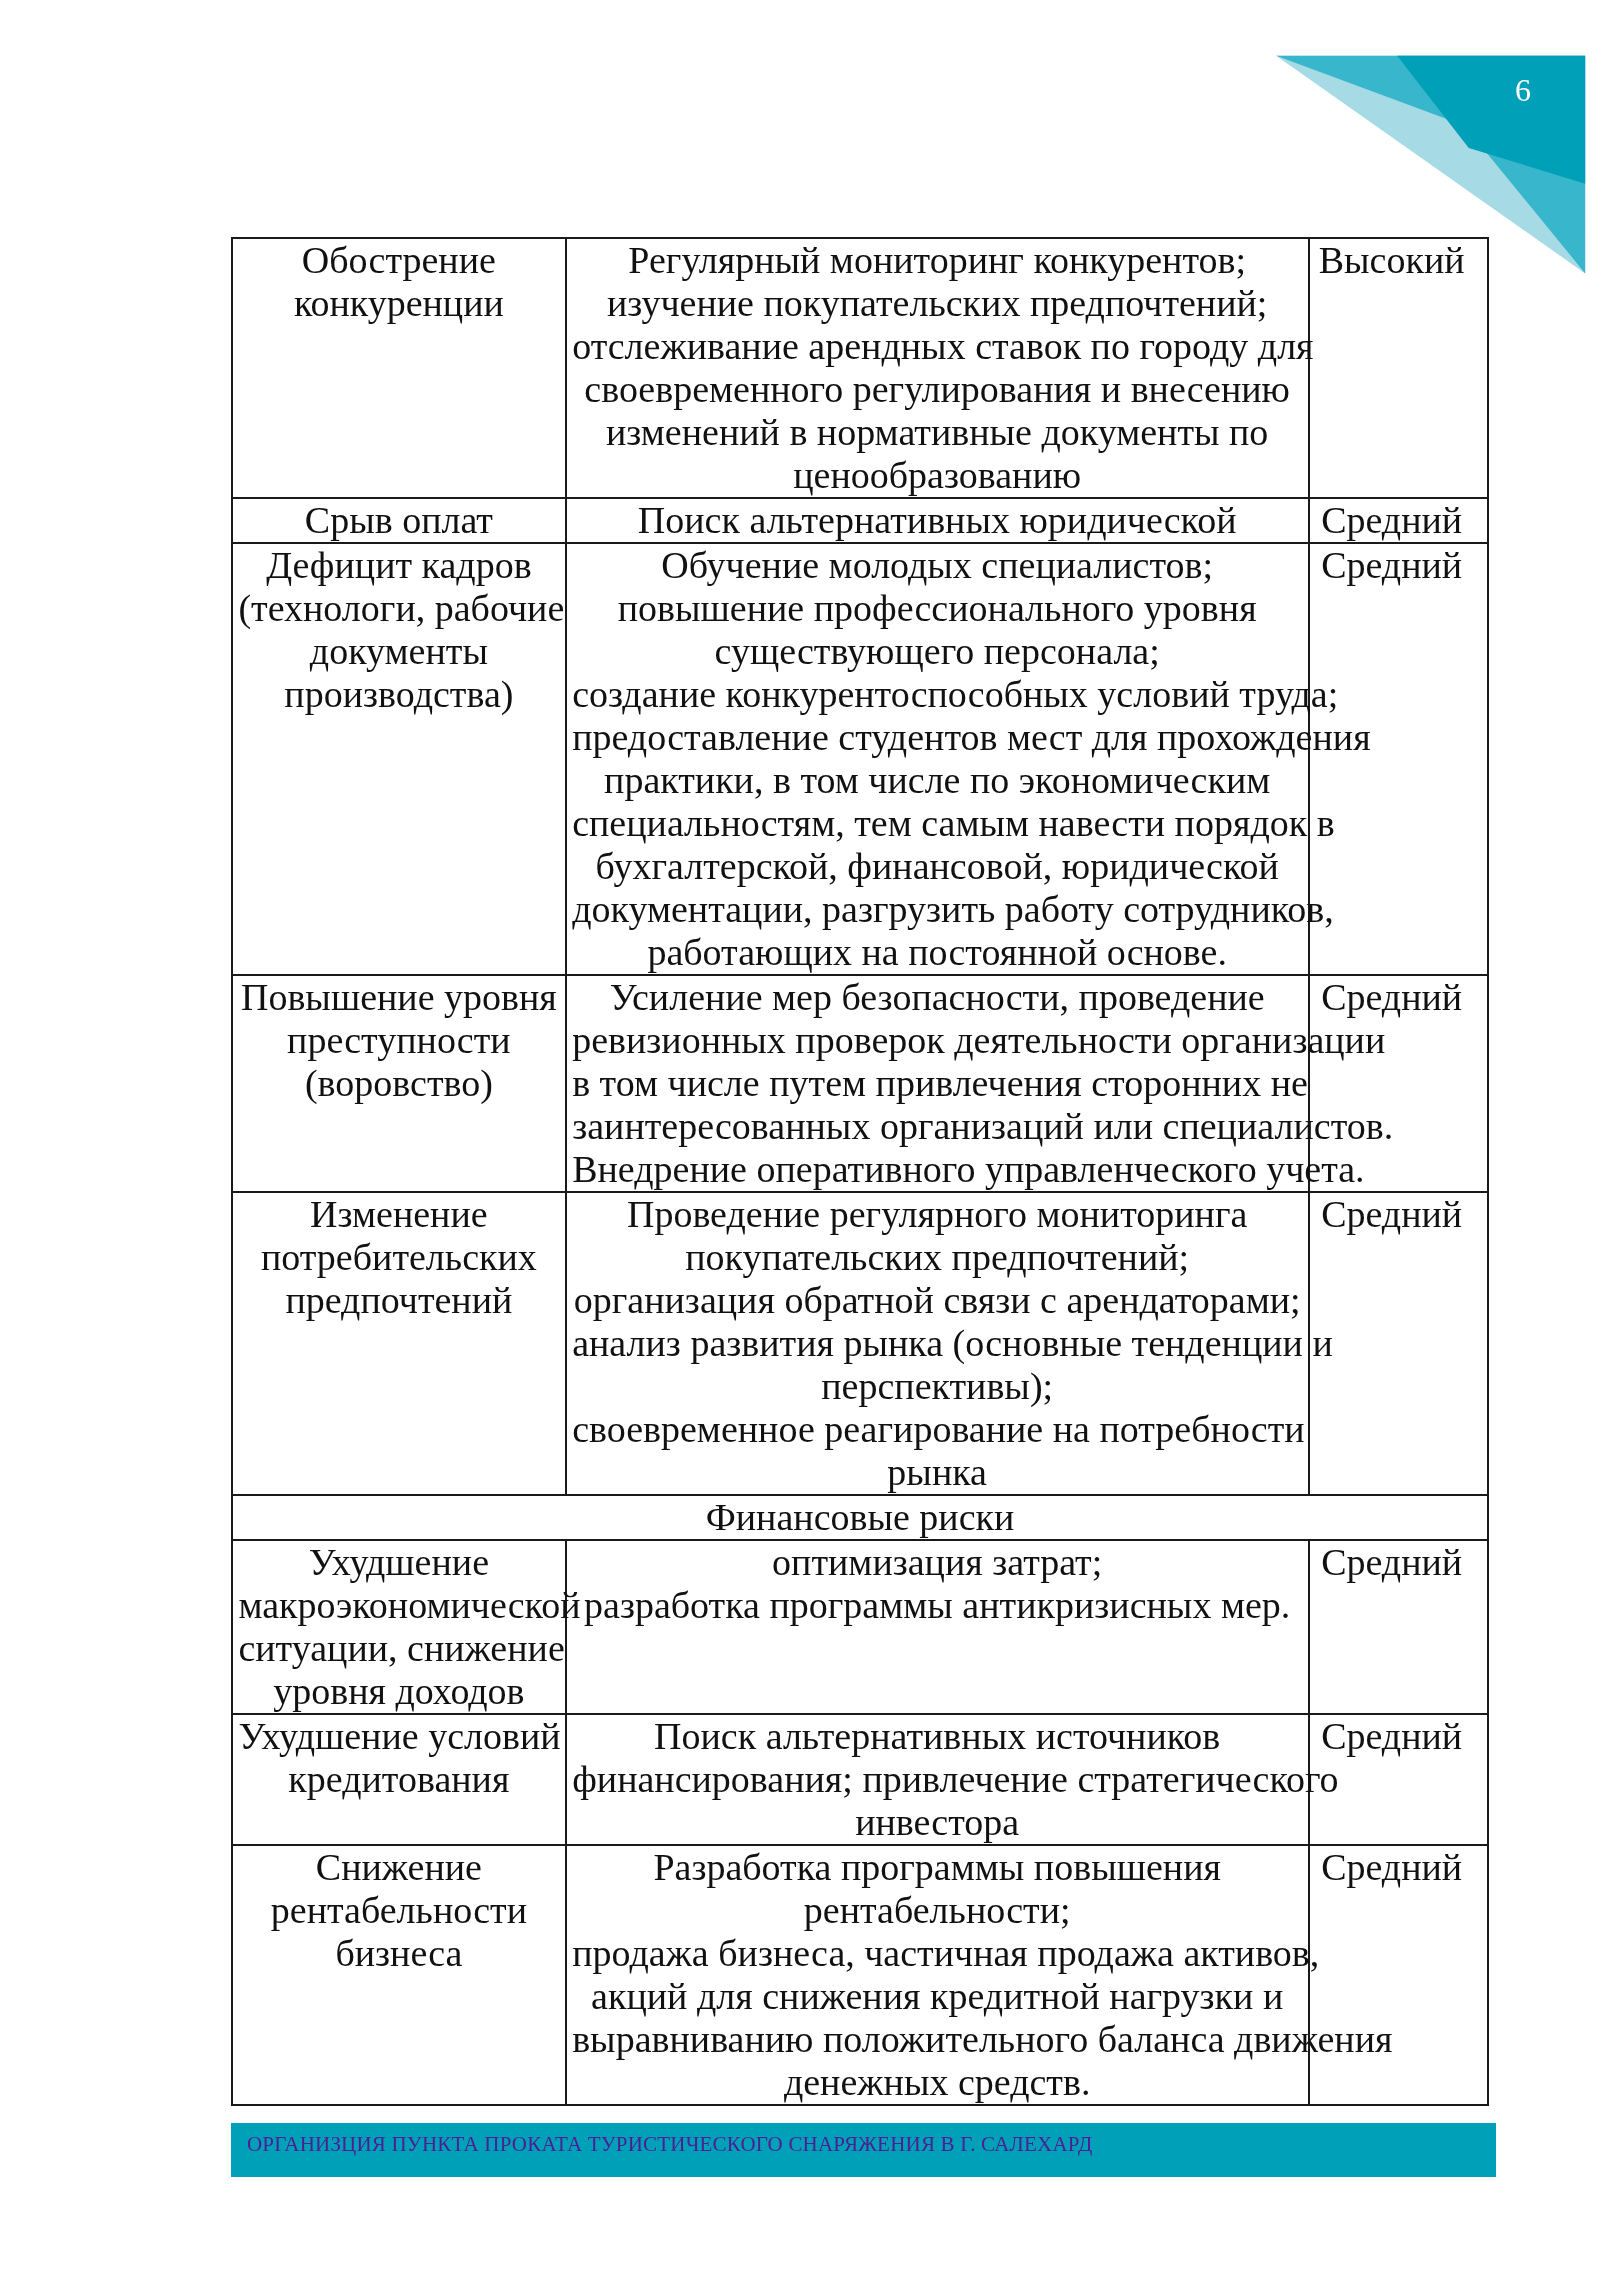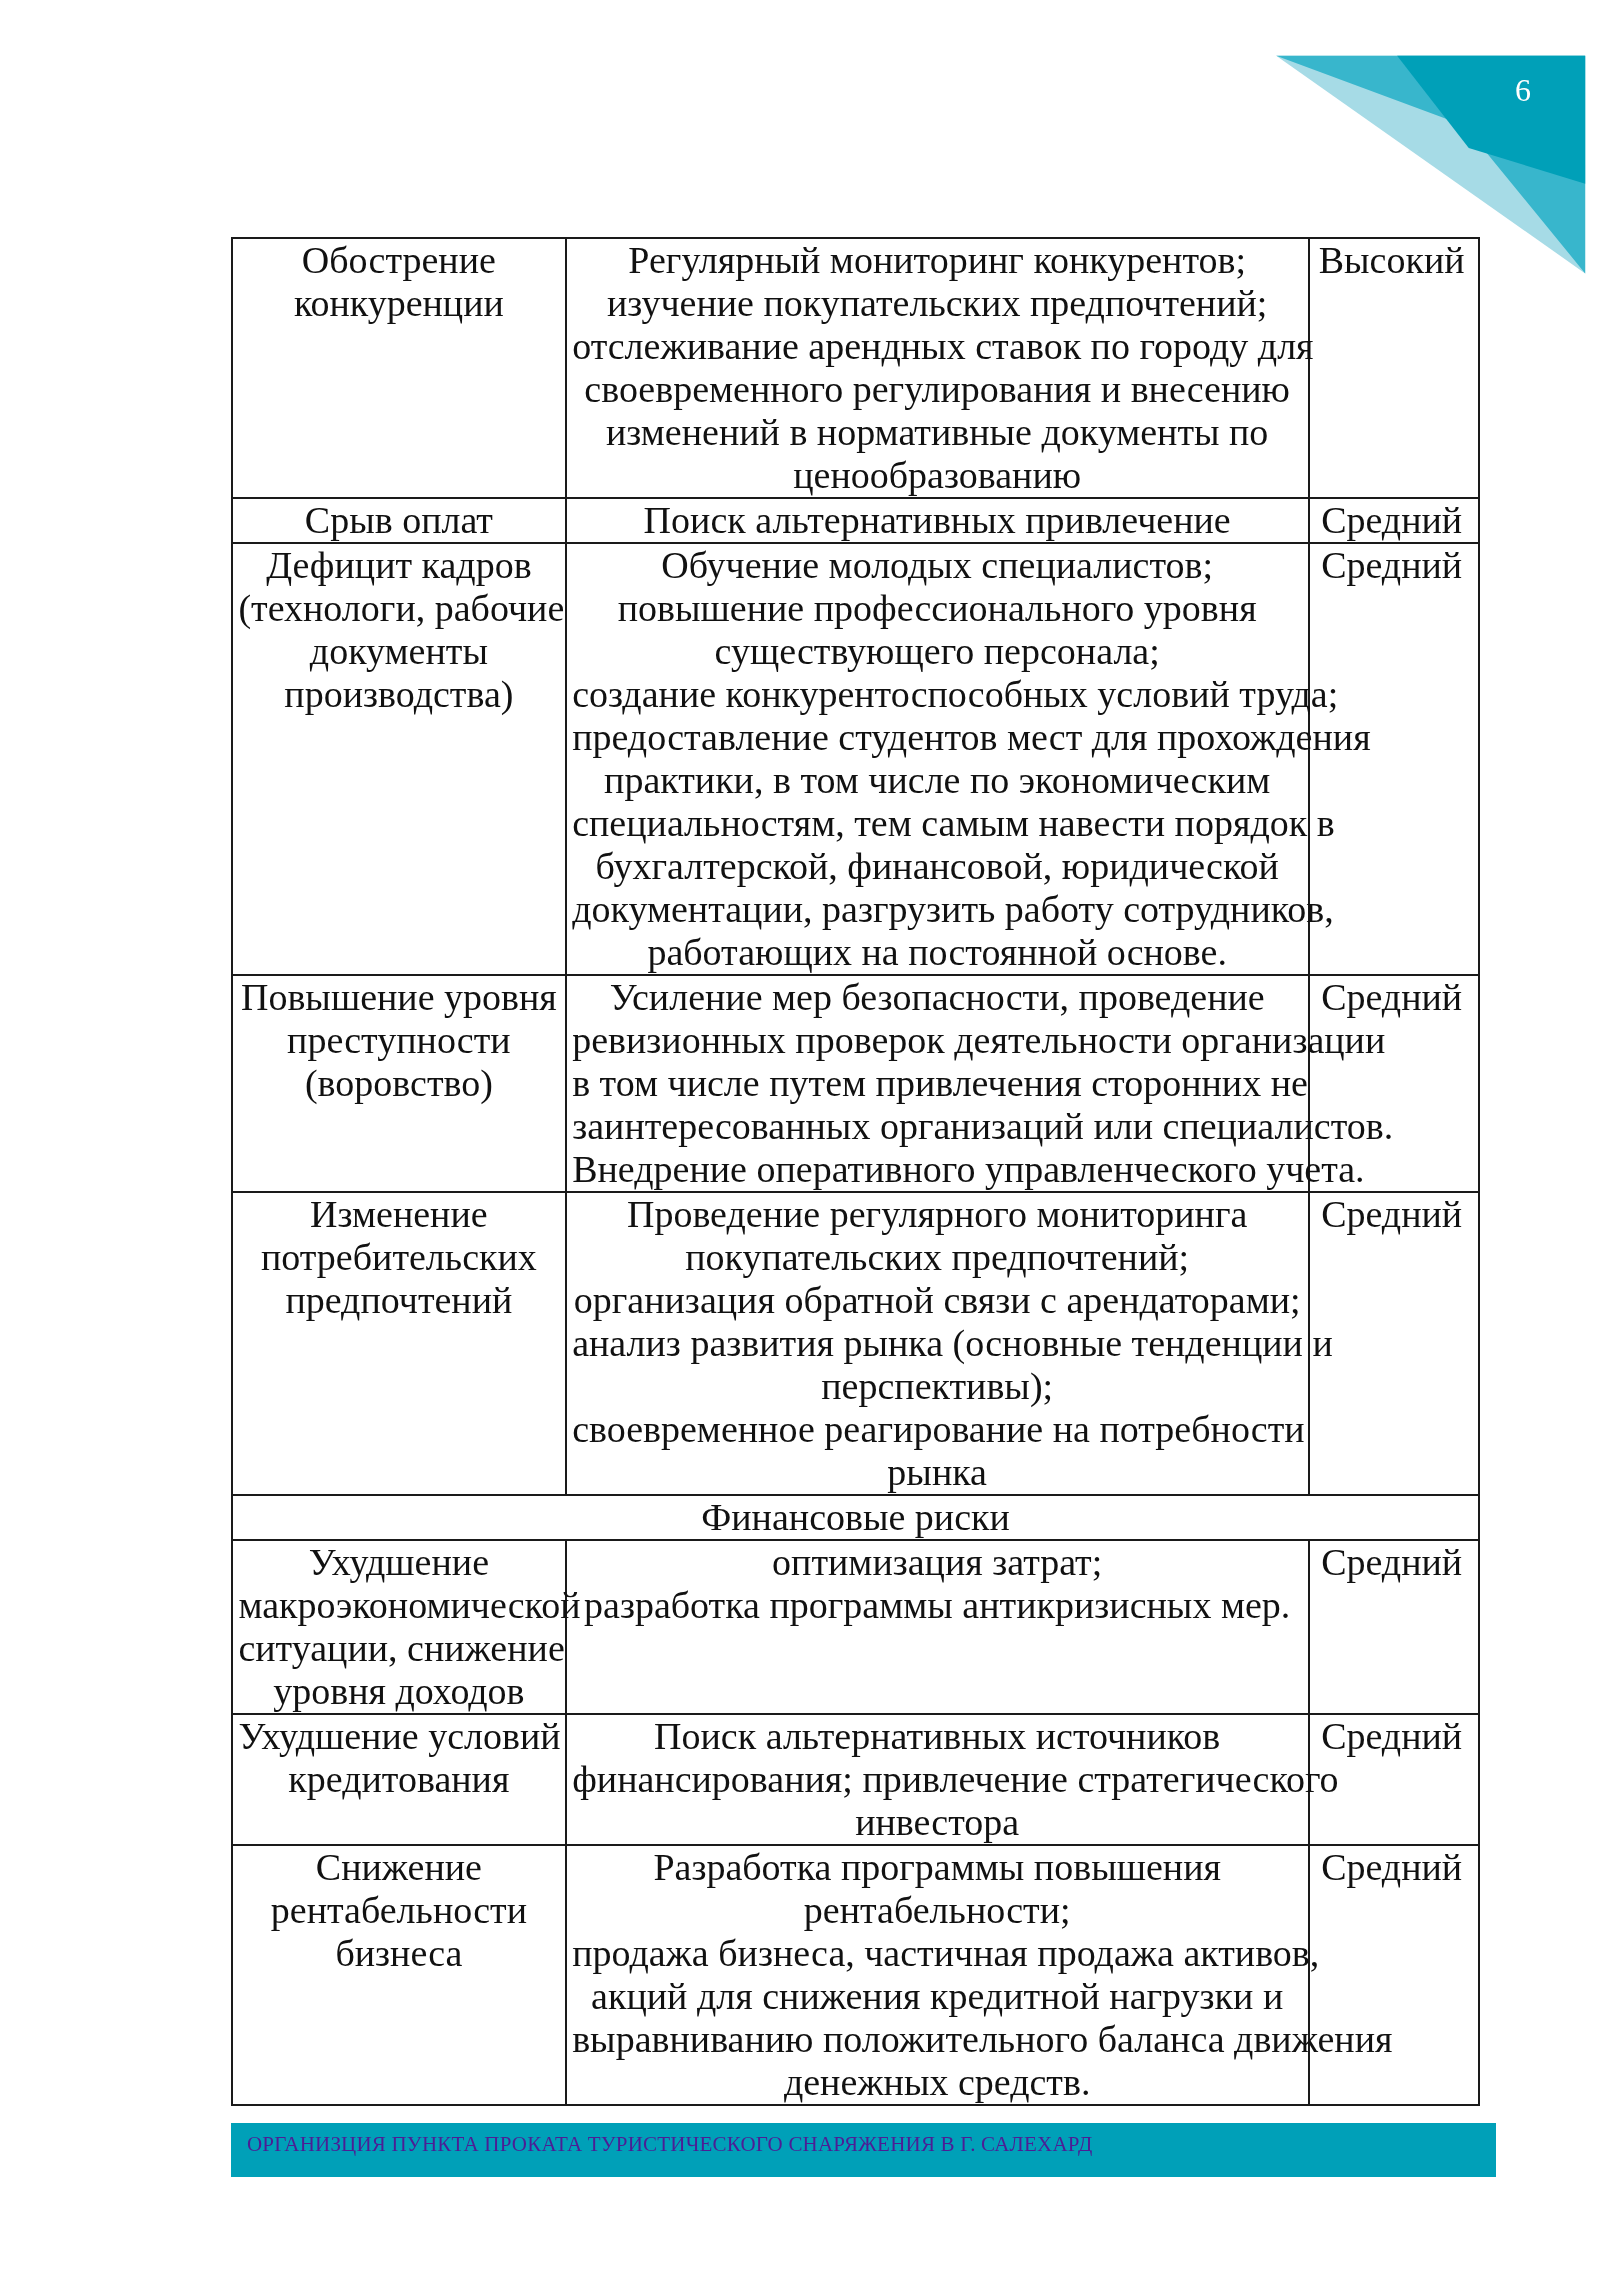--- a/index.html
+++ b/index.html
@@ -7,21 +7,21 @@
          font-family: "Liberation Serif", "DejaVu Serif", serif; color: #111; }
   .corner { position: absolute; left: 0; top: 0; width: 1621px; height: 296px; }
   .page-number { position: absolute; left: 1496px; top: 72px; width: 54px; text-align: center;
                  color: #ffffff; font-size: 32px; font-family: "Liberation Serif", serif; }
   table.risk { position: absolute; left: 231px; top: 237px; width: 1234px;
                border-collapse: collapse; table-layout: fixed; }
   table.risk td { border: 2.2px solid #1a1a1a; vertical-align: top; text-align: center;
                   font-size: 38px; line-height: 43px; padding: 0 5.4px; }
   table.risk td.c1 { width: 321px; }
   table.risk td.c2 { width: 730px; margin-left: 28px; }
-  table.risk td.c3 { width: 157px; padding-left: 3.6px; padding-right: 8px; }
+  table.risk td.c3 { width: 157px; padding-left: 3.6px; padding-right: 17px; }
   table.risk td.section { }
   .line { display: block; white-space: nowrap; }
   .footer-band { position: absolute; left: 231px; top: 2123px; width: 1265px; height: 54px;
                  background: #00a0b8; }
   .footer-text { position: absolute; left: 16px; top: 9px; color: #4c1d95; font-size: 21px;
                  letter-spacing: 0.2px; white-space: nowrap;
                  font-family: "Liberation Serif", serif; }
 </style>
 </head>
 <body>
@@ -50,21 +50,21 @@
         <span class="line">ценообразованию</span>
       </td>
       <td class="c3">Высокий</td>
     </tr>
 
     <tr>
       <td class="c1">
         <span class="line">Срыв оплат</span>
       </td>
       <td class="c2">
-        <span class="line">Поиск альтернативных привлечение</span>
+        <span class="line">Поиск альтернативных юридической</span>
       </td>
       <td class="c3">Средний</td>
     </tr>
 
     <tr>
       <td class="c1">
         <span class="line">Дефицит кадров</span>
         <span class="line">(технологи, рабочие</span>
         <span class="line">документы</span>
         <span class="line">производства)</span>

